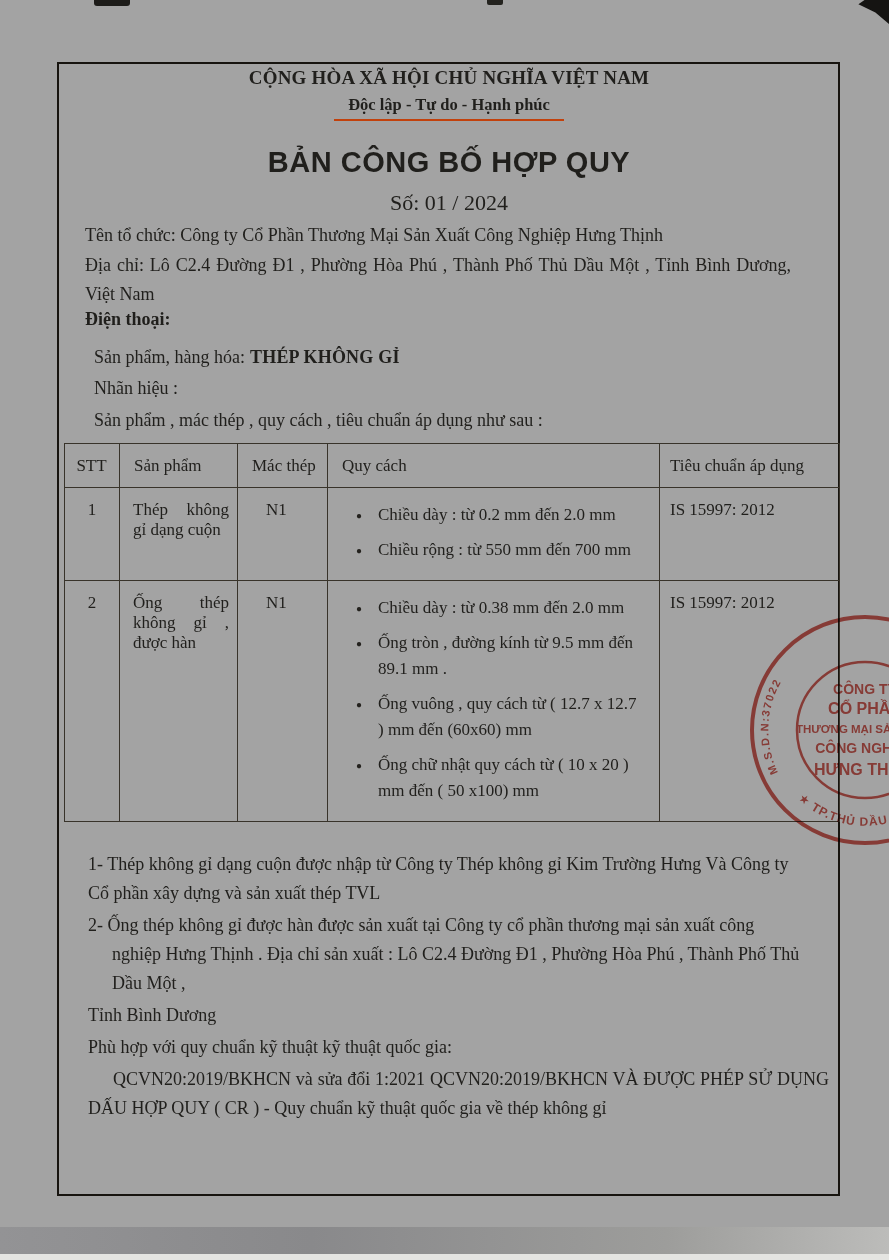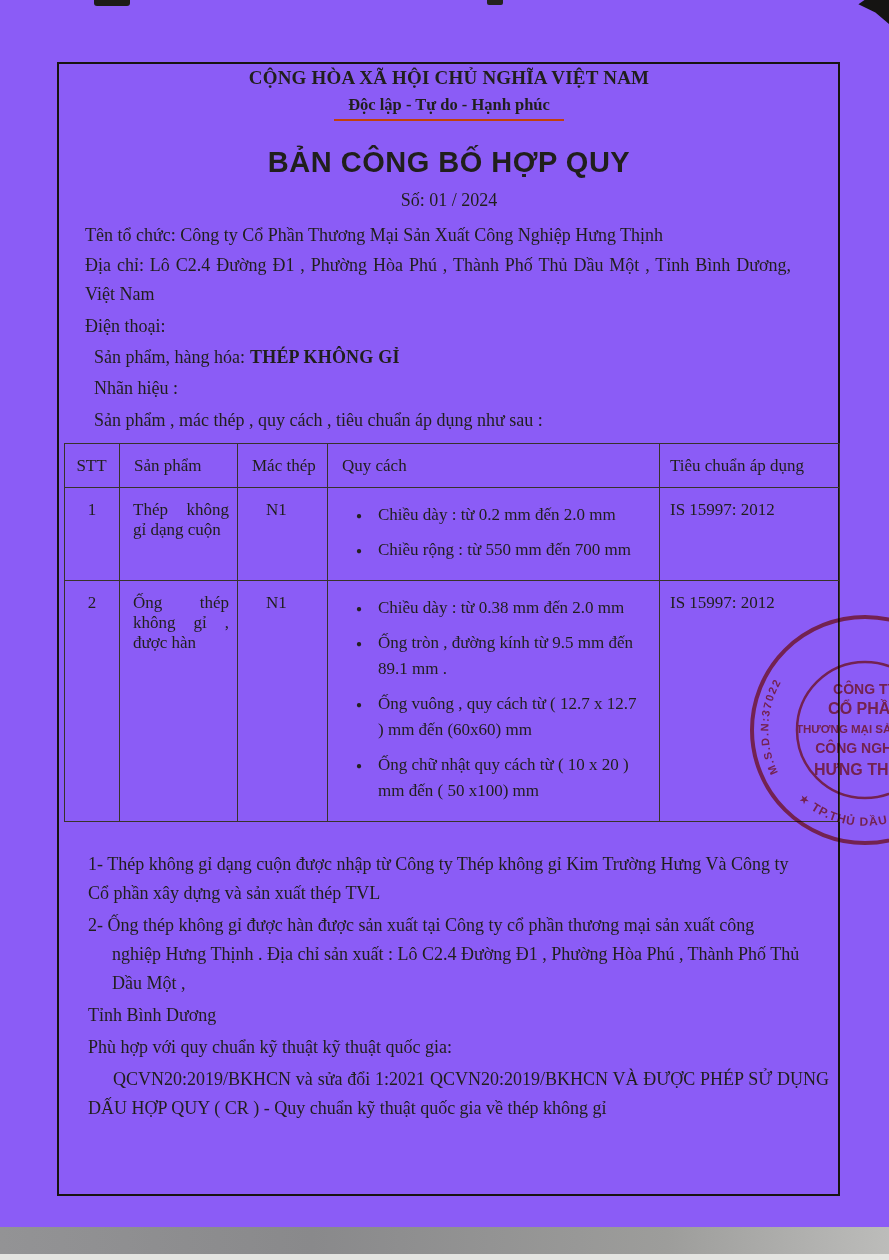--- a/index.html
+++ b/index.html
@@ -1,42 +1,42 @@
 <!DOCTYPE html>
 <html><head>
 <meta charset="utf-8">
 <style>
   html,body { margin:0; padding:0; background:#d8d8d5; }
   .page {
     position:relative; width:889px; height:1260px; margin:0 auto;
-    background:#8b5cf6; overflow:hidden;
+    background:#a3a3a3; overflow:hidden;
     font-family:"Liberation Serif","DejaVu Serif",serif;
     color:#201f1c;
   }
   .frame {
     position:absolute; left:57px; top:62px; width:779px; height:1130px;
     border:2.5px solid #17140f;
   }
   .centered { position:absolute; left:57px; width:784px; text-align:center; }
   .motto1 { top:67px; font-weight:bold; font-size:19px; letter-spacing:.2px; }
   .motto2-wrap { top:95px; }
   .motto2 {
     display:inline-block; font-weight:bold; font-size:16.5px;
     padding:0 14px 4px 14px; border-bottom:2px solid #c2410c;
   }
   .doc-title {
     top:146px; font-family:"Liberation Sans","DejaVu Sans",sans-serif;
     font-weight:700; font-size:29px; letter-spacing:.5px;
   }
-  .doc-number { top:190px; font-size:18px; }
+  .doc-number { top:190px; font-size:22px; }
 
   .p { position:absolute; font-size:18px; line-height:29px;margin-left:10px; }
   .info-org     { top:221px; left:75px; width:740px; }
   .info-address { top:251px; left:75px; width:706px; text-align:justify; }
-  .info-phone   { top:312px; left:75px; }
+  .info-phone   { top:305px; left:75px;font-weight:bold; }
   .info-product { top:343px; left:84px; }
   .info-product .bold { font-weight:bold; margin-left:5px; letter-spacing:.2px; }
   .info-brand   { top:374px; left:84px; }
   .info-intro   { top:406px; left:84px; }
 
   .spec-table {
     position:absolute; top:443px; left:64px; width:775px;
     border-collapse:collapse; table-layout:fixed; font-size:17px;
   }
   .spec-table th, .spec-table td {

